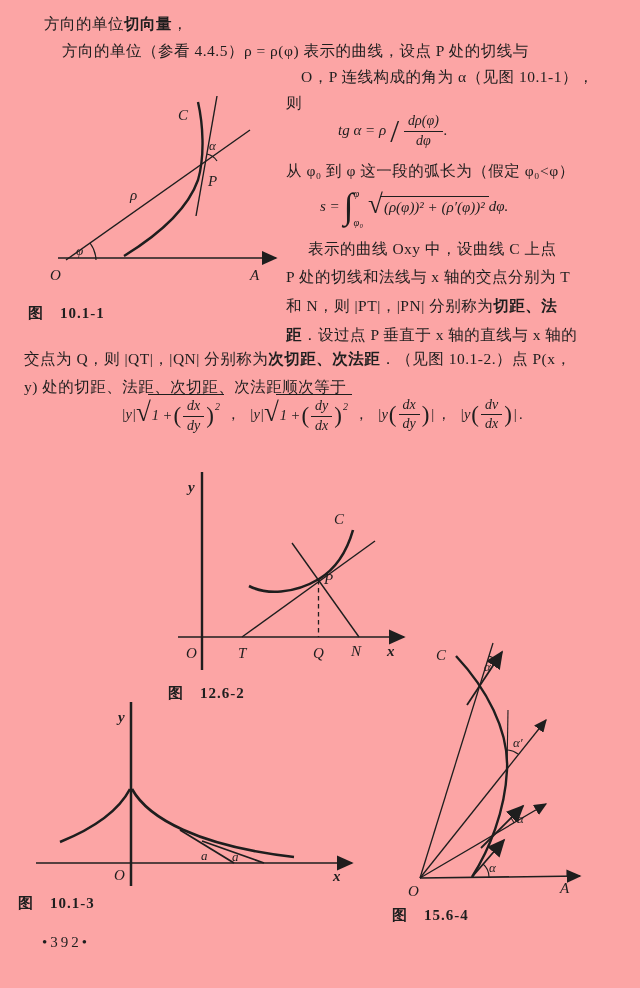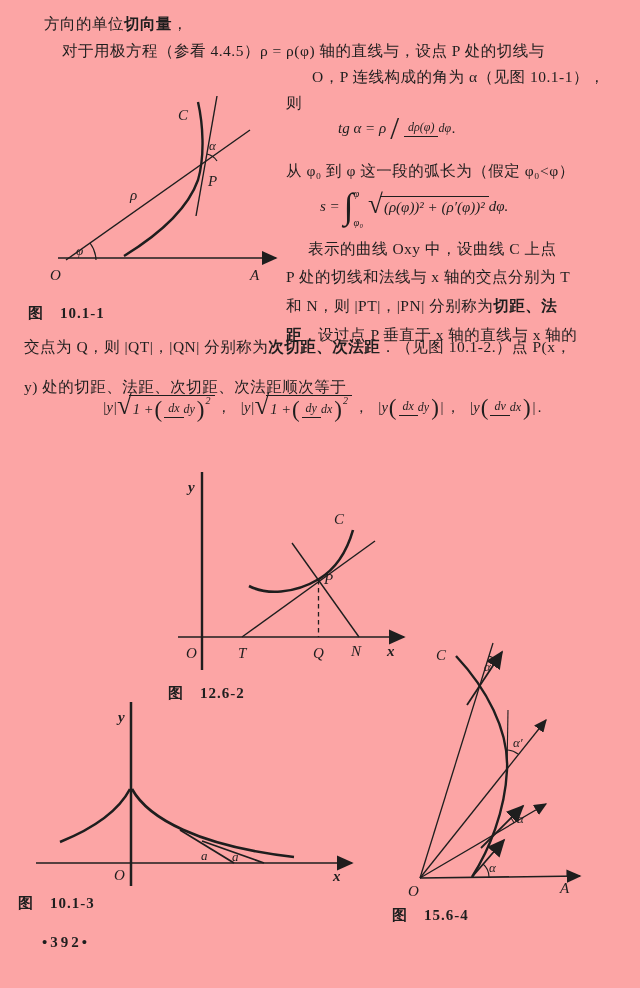--- a/index.html
+++ b/index.html
@@ -5,49 +5,49 @@
   html,body{margin:0;padding:0;background:#c9c7c0;}
   .page{
     position:relative;width:640px;height:988px;margin:0 auto;
     background:#fca5a5;color:#1e1e1e;overflow:hidden;
     font-family:"Liberation Serif","DejaVu Serif",serif;
   }
   .txt{position:absolute;font-size:15.5px;line-height:20px;letter-spacing:.5px;white-space:nowrap;}
   .txt b{font-weight:700;}
   .formula{position:absolute;font-style:italic;font-size:15px;display:flex;align-items:center;white-space:nowrap;}
   .bigslash{font-size:32px;font-style:normal;font-weight:400;margin:0 4px;line-height:1;}
-  .frac{display:inline-flex;flex-direction:row;align-items:center;font-size:12px;line-height:1.25;text-align:center;margin:0 1px;}
+  .frac{display:inline-flex;flex-direction:column;align-items:center;font-size:14px;line-height:1.25;text-align:center;margin:0 1px;}
   .frac .num{border-bottom:1.3px solid #1e1e1e;padding:0 4px 1px;}
   .int{font-size:36px;font-style:normal;line-height:.9;margin-left:4px;}
   .lims{display:inline-flex;flex-direction:column;justify-content:space-between;height:40px;font-size:10.5px;margin-right:5px;transform:translateY(2px);}
   .radical{font-size:27px;font-style:normal;line-height:1;margin-right:-3px;transform:translateY(-2px);}
   .radicand{border-top:1.4px solid #1e1e1e;padding:2px 4px 0 4px;display:inline-flex;align-items:center;}
   .paren{font-size:23px;font-style:normal;font-weight:300;line-height:1;margin:0 1px;}
   .sup2{font-size:10px;transform:translateY(-9px);display:inline-block;}
   .formula-row{position:absolute;left:46px;top:394px;width:552px;display:flex;justify-content:center;align-items:center;gap:9px;font-style:italic;font-size:14.5px;}
   .fitem{display:inline-flex;align-items:center;}
   .sep{margin-left:2px;font-style:normal;}
   .figblock{position:absolute;}
   .caption{text-align:left;font-size:15px;font-weight:700;letter-spacing:1px;margin-top:4px;}
   .caption .capnum{margin-left:16px;}
-  .footer{position:absolute;left:42px;top:934px;font-size:15px;font-weight:700;letter-spacing:3px;}
+  .footer{position:absolute;left:42px;top:934px;font-size:15px;font-weight:400;letter-spacing:3px;}
   svg{display:block;}
   svg text{font-family:"Liberation Serif","DejaVu Serif",serif;font-style:italic;font-size:15px;fill:#1e1e1e;}
   svg text.sm{font-size:13px;}
   svg text.bold{font-weight:700;}
   svg .stroke{stroke:#1e1e1e;fill:none;}
 </style>
 </head>
 <body>
 
 <div class="page">
 
   <div class="txt" style="left:44px;top:14px"><span>方向的单位</span><b>切向量</b><span>，</span></div>
-  <div class="txt" style="left:62px;top:41px">对于用极方程（参看 4.4.5）ρ = ρ(φ) 轴的直线与，设点 P 处的切线与</div>
-  <div class="txt" style="left:312px;top:67px">O，P 连线构成的角为 α（见图 10.1-1），</div>
+  <div class="txt" style="left:62px;top:41px">方向的单位（参看 4.4.5）ρ = ρ(φ) 表示的曲线，设点 P 处的切线与</div>
+  <div class="txt" style="left:301px;top:67px">O，P 连线构成的角为 α（见图 10.1-1），</div>
   <div class="txt" style="left:286px;top:93px">则</div>
 
   <div class="formula" style="left:338px;top:112px">
     <span>tg α = ρ</span>
     <span class="bigslash">/</span>
     <span class="frac">
         <span class="num">dρ(φ)</span>
         <span>dφ</span>
       </span>
     <span>.</span>
@@ -64,21 +64,21 @@
       </span>
     <span class="radical">√</span>
     <span class="radicand">(ρ(φ))² + (ρ′(φ))²</span>
     <span>dφ.</span>
   </div>
 
   <div class="txt" style="left:308px;top:239px">表示的曲线 Oxy 中，设曲线 C 上点</div>
   <div class="txt" style="left:286px;top:267px">P 处的切线和法线与 x 轴的交点分别为 T</div>
   <div class="txt" style="left:286px;top:296px"><span>和 N，则 |PT|，|PN| 分别称为</span><b>切距、法</b></div>
   <div class="txt" style="left:286px;top:325px"><b>距</b><span>．设过点 P 垂直于 x 轴的直线与 x 轴的</span></div>
-  <div class="txt" style="left:24px;top:337px"><span>交点为 Q，则 |QT|，|QN| 分别称为</span><b>次切距、次法距</b><span>．（见图 10.1-2.）点 P(x，</span></div>
+  <div class="txt" style="left:24px;top:349px"><span>交点为 Q，则 |QT|，|QN| 分别称为</span><b>次切距、次法距</b><span>．（见图 10.1-2.）点 P(x，</span></div>
   <div class="txt" style="left:24px;top:377px">y) 处的切距、法距、次切距、次法距顺次等于</div>
 
   <div class="formula-row">
     <span class="fitem">
       <span>|y|</span>
       <span class="radical">√</span>
       <span class="radicand">
           <span>1 + </span>
           <span class="paren">(</span>
           <span class="frac">

